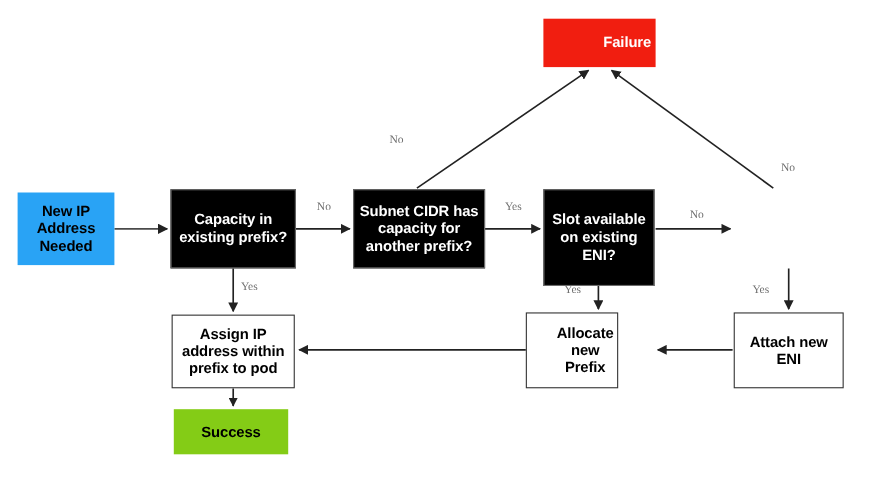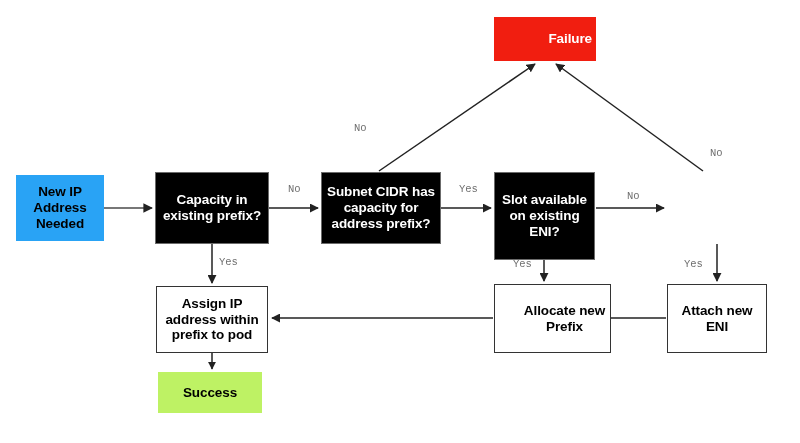--- a/index.html
+++ b/index.html
@@ -44,34 +44,34 @@
     font-size: 13.5px;
     border: none;
   }
   .node-failure {
     background: #f11e10;
     color: #ffffff;
     font-size: 13.5px;
     border: none;
   }
   .node-success {
-    background: #bef264;
+    background: #84cc16;
     color: #000000;
     font-size: 13.5px;
     border: none;
   }
   .node span.nodetext {
     display: block;
     padding: 0 4px;
   }
   .edge-label {
     position: absolute;
     font-size: 10.5px;
     color: #6f6f6f;
-    font-family: Liberation Mono, monospace;
+    font-family: Liberation Serif, serif;
     white-space: nowrap;
   }
   svg.edges {
     position: absolute;
     left: 0;
     top: 0;
     width: 800px;
     height: 443px;
     pointer-events: none;
   }
@@ -118,41 +118,41 @@
 
   <div class="node node-decision" style="left:155px; top:172px; width:114px; height:72px;">
     <span class="nodetext">Capacity in existing prefix?</span>
   </div>
 
   <div class="node node-start" style="left:16px; top:175px; width:88px; height:66px;">
     <span class="nodetext">New IP Address Needed</span>
   </div>
 
   <div class="node node-decision" style="left:321px; top:172px; width:120px; height:72px;">
-    <span class="nodetext">Subnet CIDR has capacity for address prefix?</span>
+    <span class="nodetext">Subnet CIDR has capacity for another prefix?</span>
   </div>
 
   <div class="node node-decision" style="left:494px; top:172px; width:101px; height:88px;">
     <span class="nodetext">Slot available on existing ENI?</span>
   </div>
 
 
   <div class="node node-failure" style="left:494px; top:17px; width:102px; height:44px;justify-content:flex-end;">
     <span class="nodetext">Failure</span>
   </div>
 
   <div class="node node-process" style="left:156px; top:286px; width:112px; height:67px;">
     <span class="nodetext">Assign IP address within prefix to pod</span>
   </div>
 
   <div class="node node-success" style="left:158px; top:372px; width:104px; height:41px;">
     <span class="nodetext">Success</span>
   </div>
 
-  <div class="node node-process" style="left:494px; top:284px; width:117px; height:69px;padding-left:24px;">
+  <div class="node node-process" style="left:478px; top:284px; width:84px; height:69px;padding-left:24px;">
     <span class="nodetext">Allocate new Prefix</span>
   </div>
 
   <div class="node node-process" style="left:667px; top:284px; width:100px; height:69px;">
     <span class="nodetext">Attach new ENI</span>
   </div>
 
   <div class="edge-label" style="left:288px; top:183px;">No</div>
   <div class="edge-label" style="left:219px; top:256px;">Yes</div>
   <div class="edge-label" style="left:354px; top:122px;">No</div>

